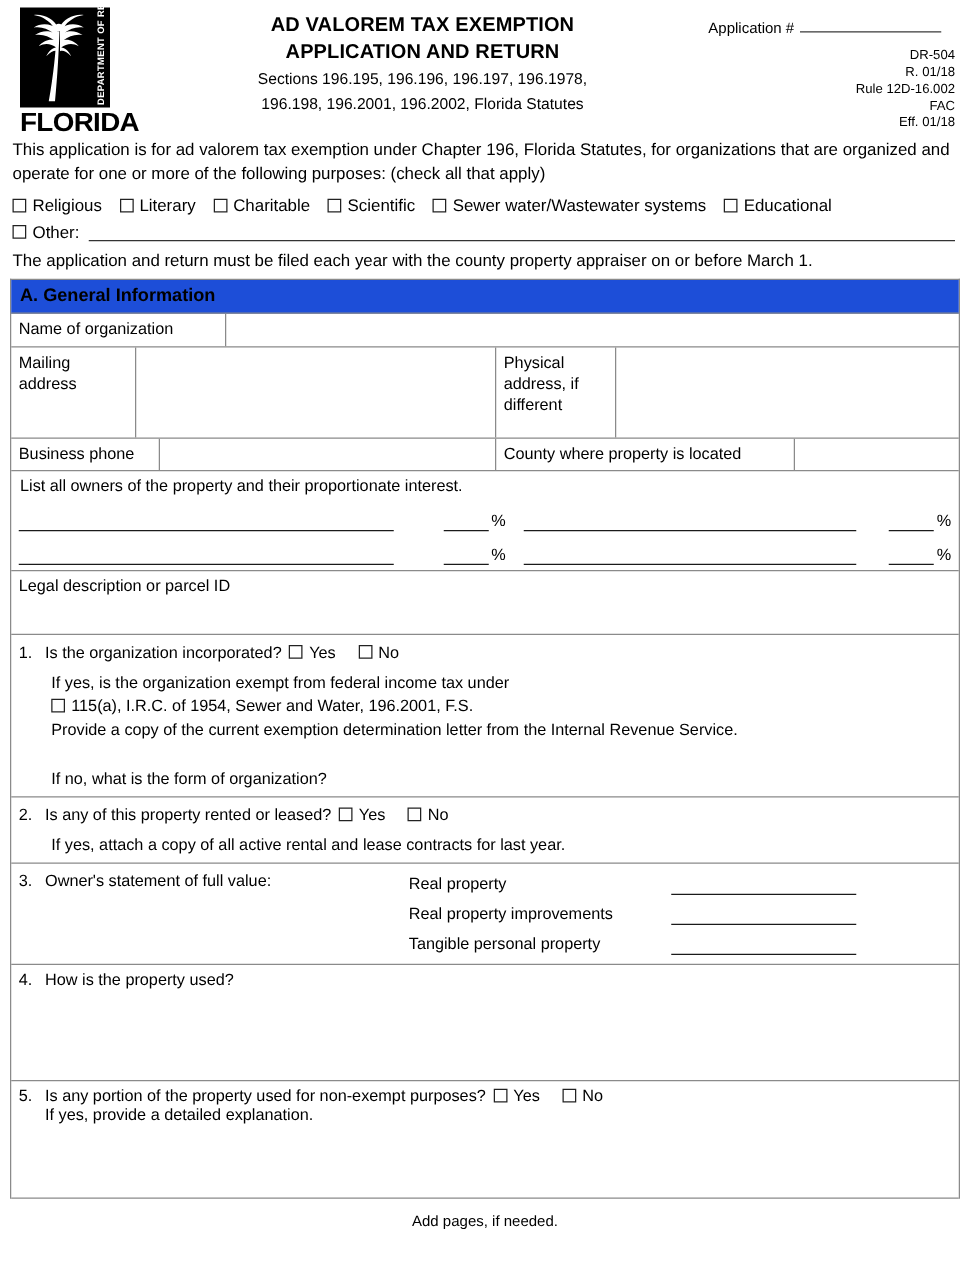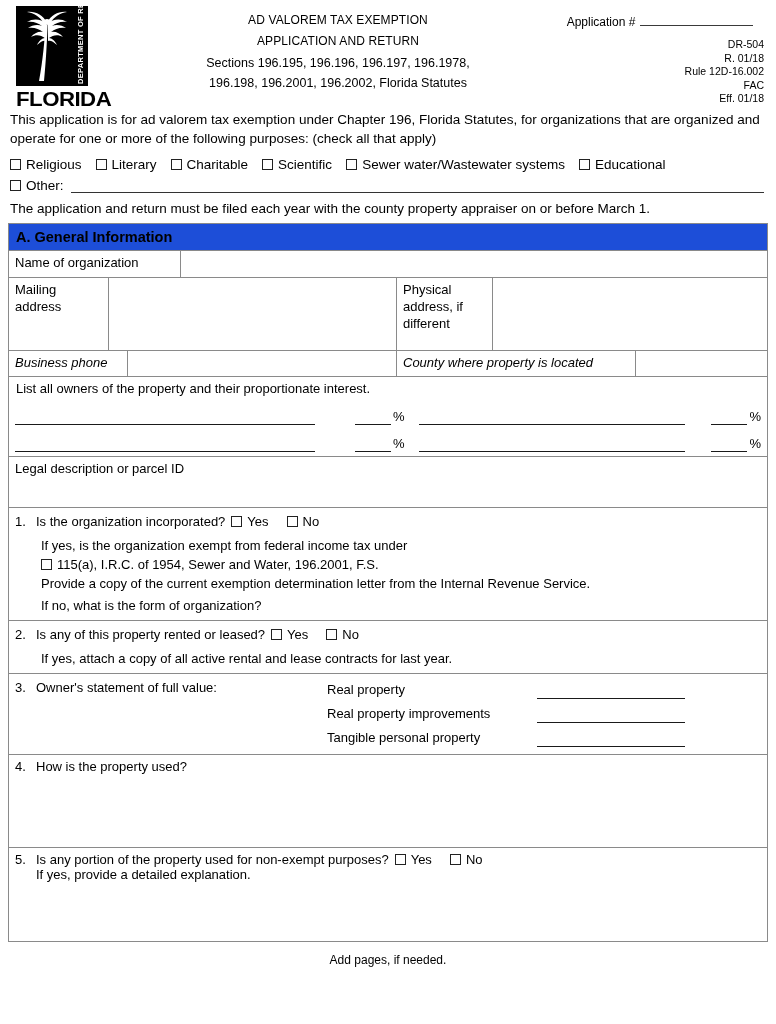--- a/index.html
+++ b/index.html
@@ -71,22 +71,22 @@
     transform: scaleX(1.06);
     transform-origin: left center;
   }
 
   .title-block {
     flex: 1 1 auto;
     text-align: center;
     padding-top: 4px;
   }
   .title-main {
-    font-size: 12px;
-    font-weight: normal;
+    font-size: 16px;
+    font-weight: bold;
     line-height: 21px;
     letter-spacing: 0.1px;
   }
   .title-sub {
     font-size: 12.5px;
     line-height: 17px;
     margin-top: 3px;
   }
 
   .meta-block {
@@ -190,21 +190,21 @@
   .row-name { height: 26px; }
   .c-name-lbl { flex: 0 0 172px; }
   .c-name-val { flex: 1 1 auto; }
 
   .row-addr { height: 72px; }
   .c-mail-lbl  { flex: 0 0 100px; }
   .c-mail-val  { flex: 0 0 288px; }
   .c-phys-lbl  { flex: 0 0 96px; }
   .c-phys-val  { flex: 1 1 auto; }
 
-  .row-phone { height: 25px; font-style: italic; }
+  .row-phone { height: 25px; }
   .c-phone-lbl { flex: 0 0 119px; }
   .c-phone-val { flex: 0 0 269px; }
   .c-county-lbl{ flex: 0 0 239px; }
   .c-county-val{ flex: 1 1 auto; }
 
   .row-owners { display: block; border-bottom: 1.2px solid #8a8a8a; padding: 2px 6px 4px 6px; }
   .owners-title { font-size: 13px; line-height: 19px; padding-left: 1px; }
   .owner-line-row {
     display: flex;
     align-items: flex-end;
@@ -432,21 +432,21 @@
 
 
       <div class="subopt-row">
         <span class="subopt-b">
           <span class="cb"></span>
           <span>115(a), I.R.C. of 1954, Sewer and Water, 196.2001, F.S.</span>
         </span>
       </div>
 
       <div class="q-ind2">Provide a copy of the current exemption determination letter from the Internal Revenue Service.</div>
-      <div class="q-ind2" style="margin-top:3px;">If no, what is the form of organization?</div>
+      <div class="q-ind2" style="margin-top:20px;">If no, what is the form of organization?</div>
     </div>
 
     <div class="qblock">
       <div class="q-line">
         <span class="q-num">2.</span>
         <span>Is any of this property rented or leased?</span>
         <span class="inline-cb">
           <span class="cb"></span>
           <span>Yes</span>
         </span>

